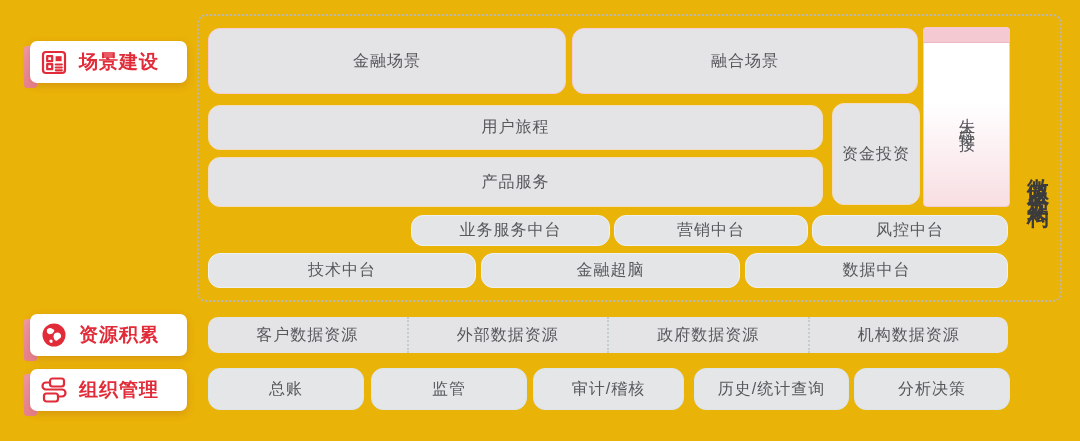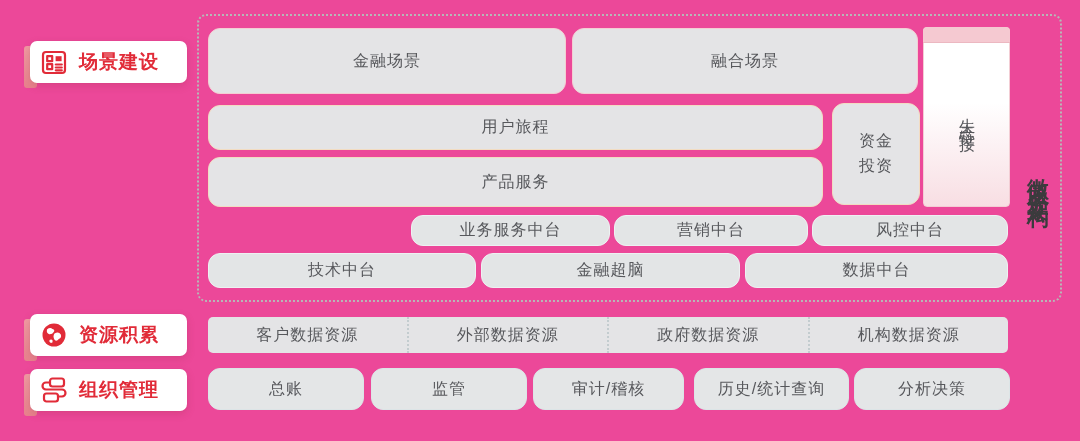--- a/index.html
+++ b/index.html
@@ -1,17 +1,17 @@
 <!DOCTYPE html>
 <html><head>
 <meta charset="utf-8">
 <style>
   html,body{margin:0;padding:0;background:#ffffff;}
   .canvas{
-    position:relative; width:1080px; height:441px; background:#ec4899;
+    position:relative; width:1080px; height:441px; background:#eab308;
     font-family:"Liberation Sans","DejaVu Sans",sans-serif; overflow:hidden; z-index:0;
   }
   
   .badge{
     position:absolute; left:30px; width:157px; height:42px; background:#ffffff;
     border-radius:7px; box-shadow:0 3px 9px rgba(140,40,55,.20),0 0 2px rgba(0,0,0,.05);
     display:flex; align-items:center; padding-left:10px; gap:11px; box-sizing:border-box;
   }
   .badge::before{
     content:""; position:absolute; left:-6px; top:5px; width:13px; height:100%;
@@ -27,21 +27,21 @@
   
   .blk{
     position:absolute; display:flex; align-items:center; justify-content:center;
     background:#e4e4e6; border-radius:12px; color:#57585c; font-size:16px;
     box-sizing:border-box; text-align:center; letter-spacing:1px;
   }
   .pinkb{border:1px solid #f4ced3;}
   .tanb{border:1px solid #f2dcc2;}
   .plainb{border:1px solid #eef1f2; background:#e3e5e6;}
   .bottomb{border:1px solid #dce5e7; background:#e4e6e7;}
-  .fund{flex-direction:column; line-height:1.55;}
+  .fund{flex-direction:row; line-height:1.55;}
   
   .eco{
     position:absolute; left:923px; top:27px; width:87px; height:180px;
     background:linear-gradient(180deg,#ffffff 42%,#f8dee3 100%);
     border:1px solid #f3cdd4; border-radius:4px; box-sizing:border-box;
     display:flex; align-items:center; justify-content:center;
   }
   .eco-cap{
     position:absolute; left:-1px; top:-1px; width:calc(100% + 2px); height:15px;
     background:#f5c9d1; border-bottom:1px solid #ecb8c1; border-radius:4px 4px 0 0;
@@ -50,21 +50,21 @@
   .eco .vtext{font-size:16px; color:#55565a; letter-spacing:6px;}
   .micro{
     position:absolute; left:1014px; top:85px; width:48px; height:185px;
     display:flex; align-items:center; justify-content:center;
     font-size:22px; font-weight:bold; color:#3b3b3d;
   }
   .micro .vtext{letter-spacing:7px;}
   
   .databar{
     position:absolute; left:208px; top:317px; width:800px; height:36px;
-    background:#e4e4e6; border-radius:5px; display:flex;
+    background:#e4e4e6; border-radius:10px; display:flex;
   }
   .dataseg{
     flex:1; display:flex; align-items:center; justify-content:center;
     color:#57585c; font-size:16px; letter-spacing:1px;
   }
   .dataseg + .dataseg{border-left:2px dotted #c3cccf;}
   svg{display:block;}
 </style>
 </head>
 <body>

